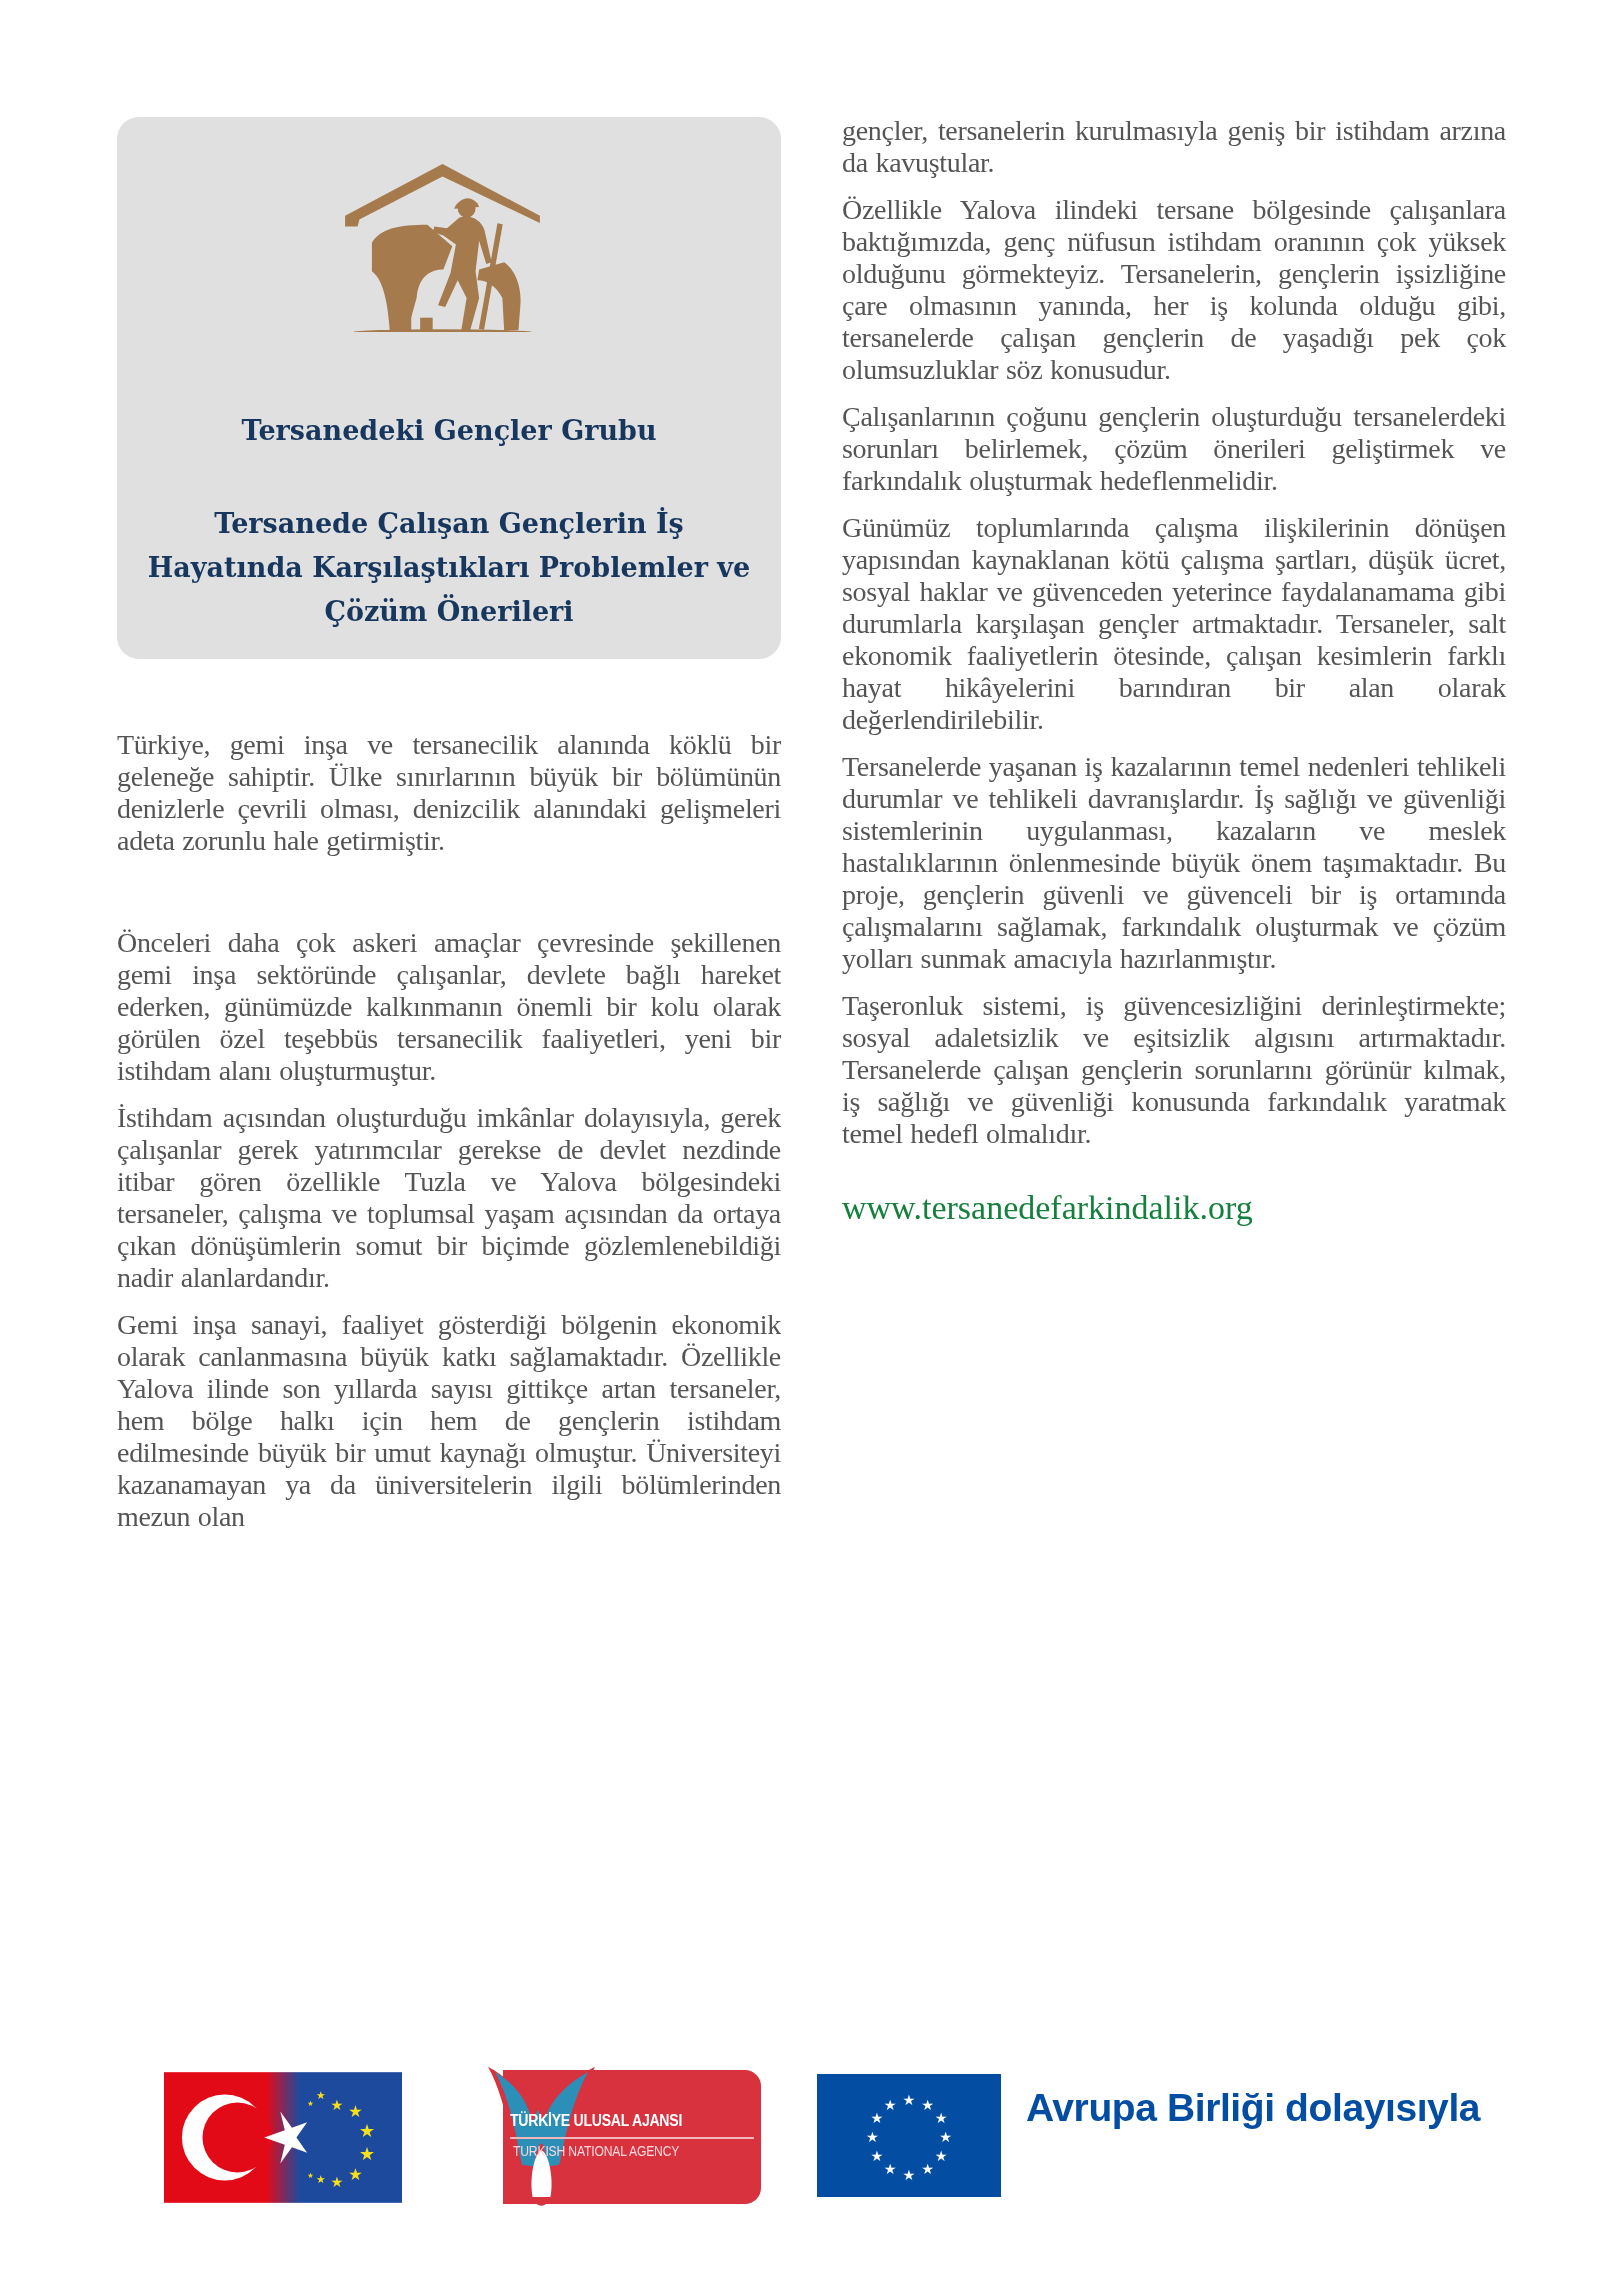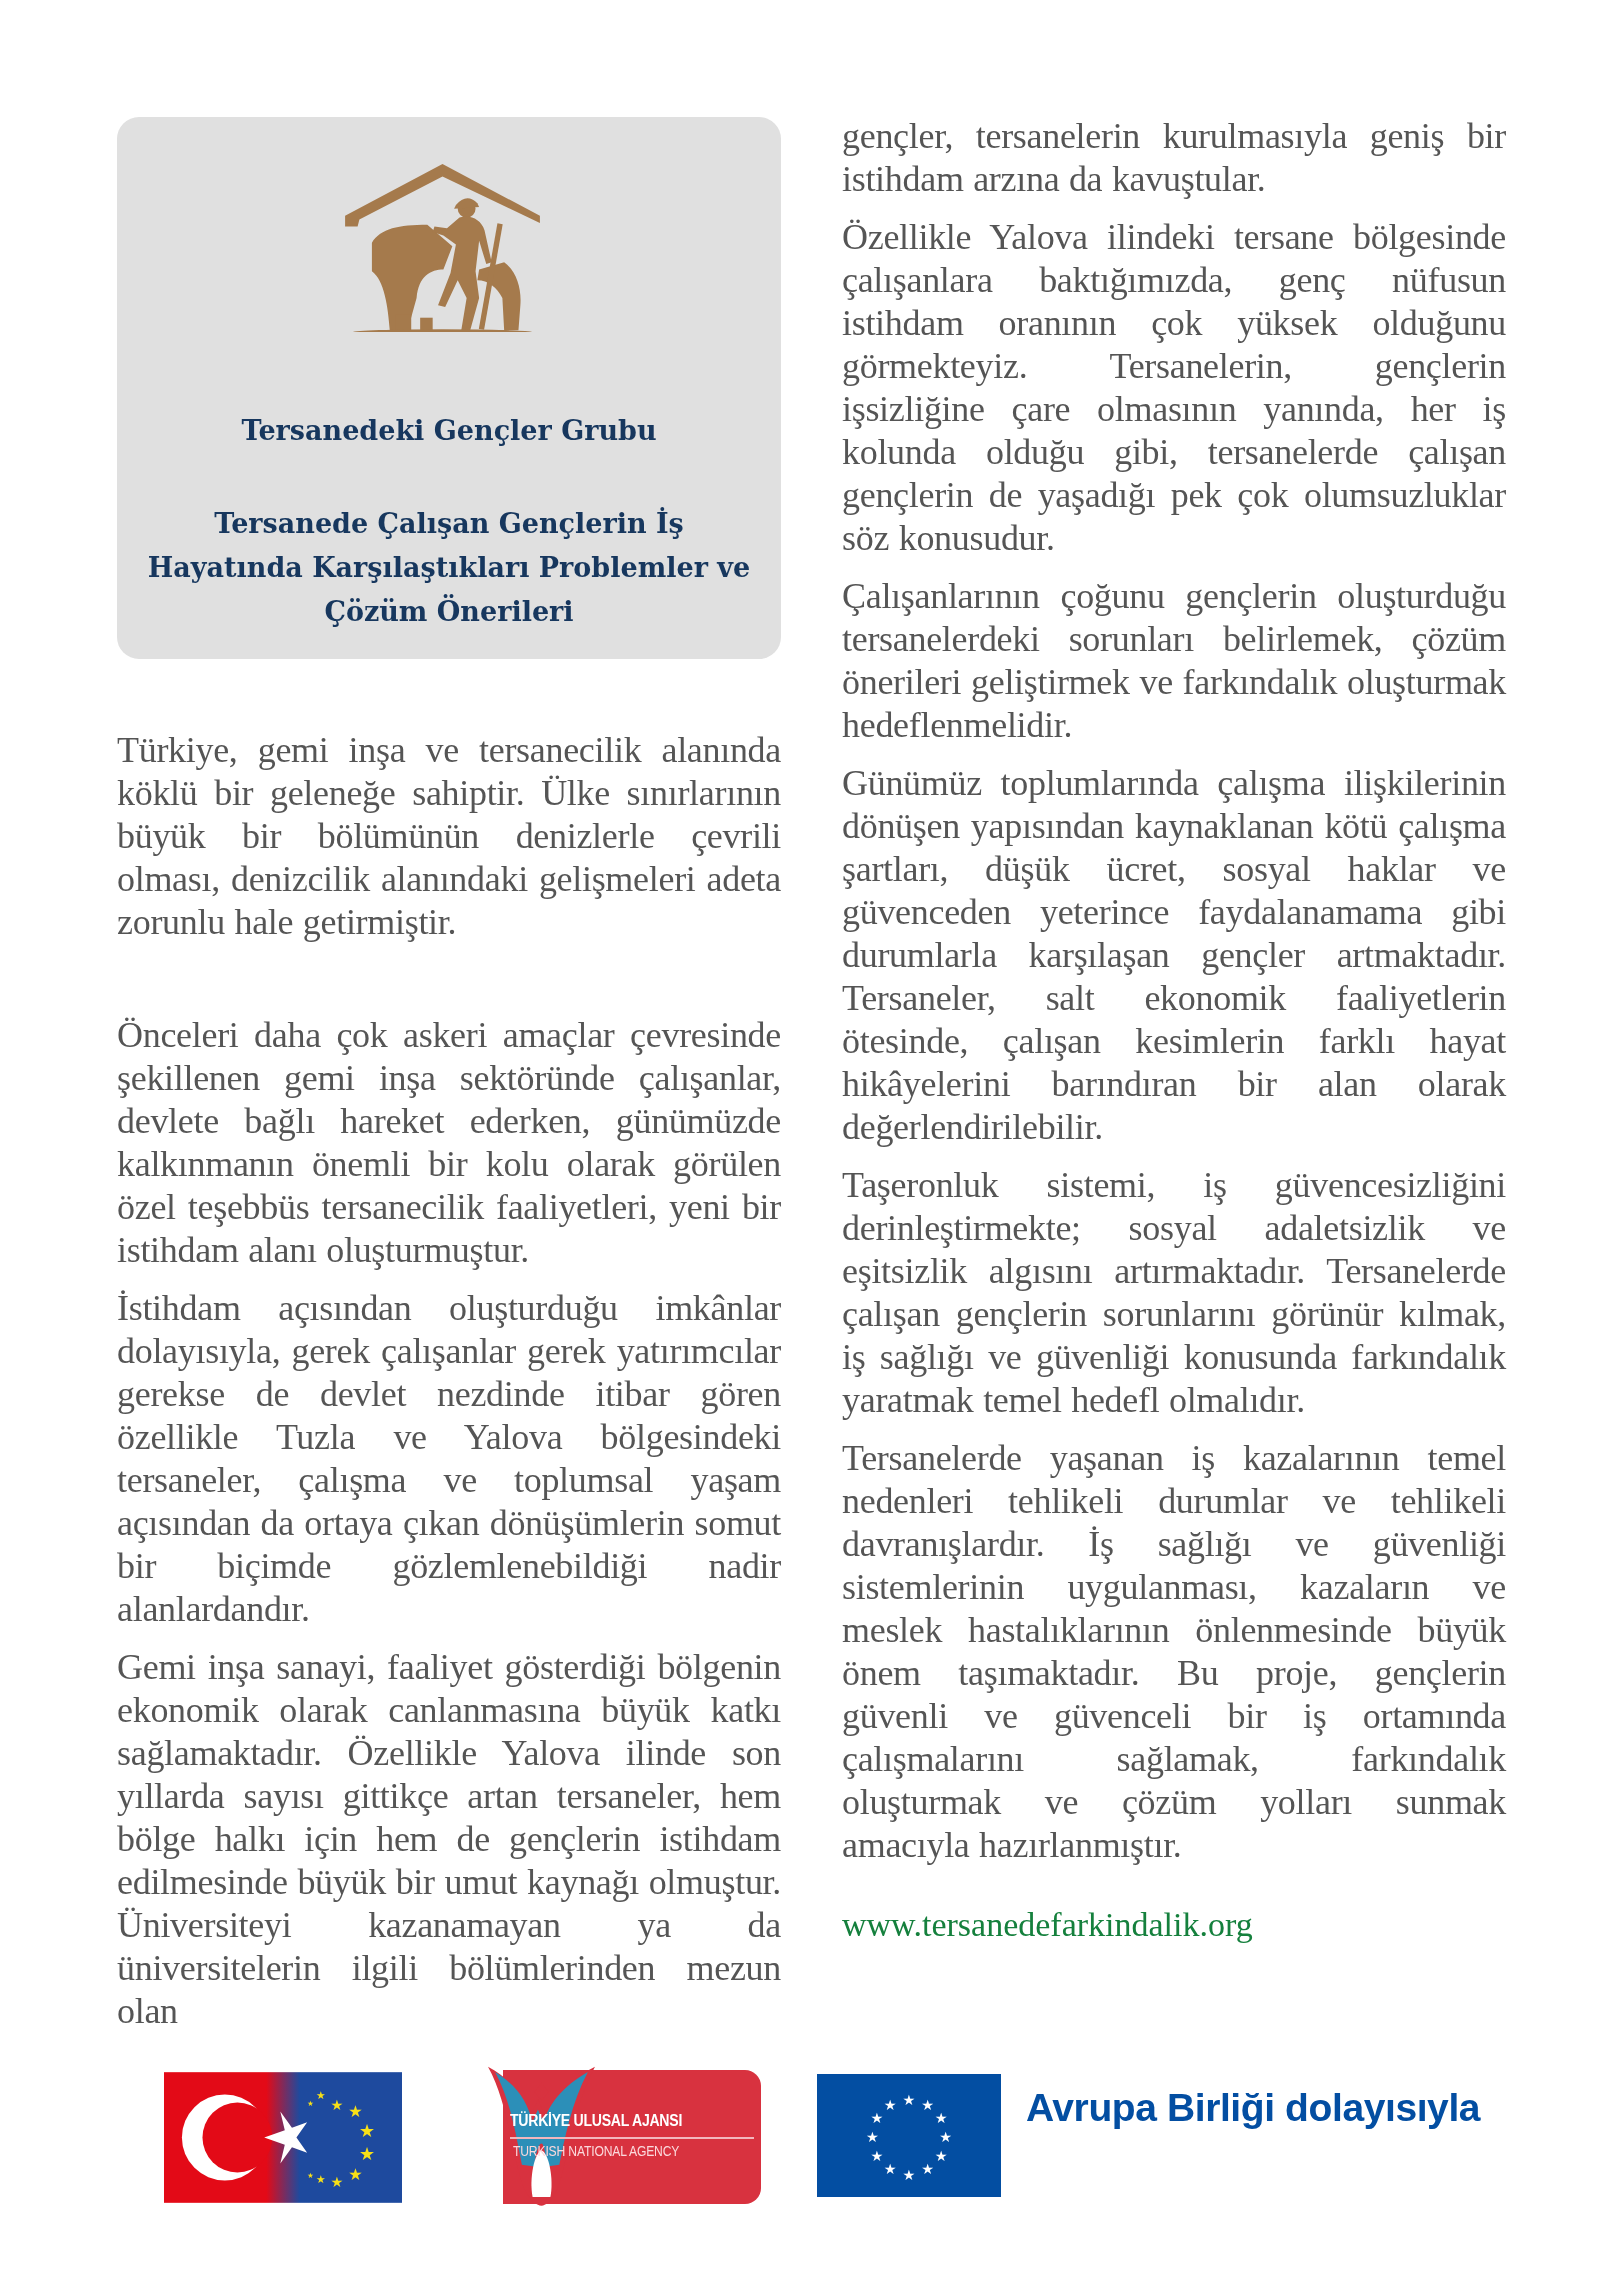--- a/index.html
+++ b/index.html
@@ -10,21 +10,21 @@
   .col-left { left: 117px; top: 117px; }
   .col-right { left: 842px; top: 115px; }
 
   .title-box { width: 664px; height: 542px; background: #e0e0e0; position: relative; border-radius: 22px; }
   .logo { position: absolute; left: 228px; top: 47px; width: 195px; height: 168px; }
   .grp-title, .main-title { position: absolute; left: 0; right: 0; text-align: center;
     color: #17375e; font-family: "DejaVu Serif", serif; font-weight: bold; }
   .grp-title { top: 298px; font-size: 27px; }
   .main-title { top: 385px; font-size: 27px; line-height: 44px; padding: 0 26px; }
 
-  p.body { margin: 0; font-size: 36px; line-height: 43px; text-align: justify; text-align-last: left;
+  p.body { margin: 0; font-size: 28px; line-height: 32px; text-align: justify; text-align-last: left;
            letter-spacing: -0.3px; word-spacing: 0.9px; }
   .col-left p.body.first { margin-top: 70px; }
   .col-left p.body.gap-big { margin-top: 73px; }
   p.body + p.body { margin-top: 15px; }
   .col-left p.body.gap-big { margin-top: 70px; }
 
   .url { margin-top: 39px; font-size: 34px; color: #15803d; }
 
   .footer { position: absolute; top: 2063px; left: 0; width: 1622px; height: 134px; }
   .flag-tr-eu { position: absolute; left: 164px; top: 9px; width: 238px; height: 131px; }
@@ -73,22 +73,22 @@
   <p class="body gap-big">Önceleri daha çok askeri amaçlar çevresinde şekillenen gemi inşa sektöründe çalışanlar, devlete bağlı hareket ederken, günümüzde kalkınmanın önemli bir kolu olarak görülen özel teşebbüs tersanecilik faaliyetleri, yeni bir istihdam alanı oluşturmuştur.</p>
   <p class="body">İstihdam açısından oluşturduğu imkânlar dolayısıyla, gerek çalışanlar gerek yatırımcılar gerekse de devlet nezdinde itibar gören özellikle Tuzla ve Yalova bölgesindeki tersaneler, çalışma ve toplumsal yaşam açısından da ortaya çıkan dönüşümlerin somut bir biçimde gözlemlenebildiği nadir alanlardandır.</p>
   <p class="body">Gemi inşa sanayi, faaliyet gösterdiği bölgenin ekonomik olarak canlanmasına büyük katkı sağlamaktadır. Özellikle Yalova ilinde son yıllarda sayısı gittikçe artan tersaneler, hem bölge halkı için hem de gençlerin istihdam edilmesinde büyük bir umut kaynağı olmuştur. Üniversiteyi kazanamayan ya da üniversitelerin ilgili bölümlerinden mezun olan</p>
 </div>
 
 <div class="col col-right">
   <p class="body">gençler, tersanelerin kurulmasıyla geniş bir istihdam arzına da kavuştular.</p>
   <p class="body">Özellikle Yalova ilindeki tersane bölgesinde çalışanlara baktığımızda, genç nüfusun istihdam oranının çok yüksek olduğunu görmekteyiz. Tersanelerin, gençlerin işsizliğine çare olmasının yanında, her iş kolunda olduğu gibi, tersanelerde çalışan gençlerin de yaşadığı pek çok olumsuzluklar söz konusudur.</p>
   <p class="body">Çalışanlarının çoğunu gençlerin oluşturduğu tersanelerdeki sorunları belirlemek, çözüm önerileri geliştirmek ve farkındalık oluşturmak hedeflenmelidir.</p>
   <p class="body">Günümüz toplumlarında çalışma ilişkilerinin dönüşen yapısından kaynaklanan kötü çalışma şartları, düşük ücret, sosyal haklar ve güvenceden yeterince faydalanamama gibi durumlarla karşılaşan gençler artmaktadır. Tersaneler, salt ekonomik faaliyetlerin ötesinde, çalışan kesimlerin farklı hayat hikâyelerini barındıran bir alan olarak değerlendirilebilir.</p>
+  <p class="body">Tersanelerde yaşanan iş kazalarının temel nedenleri tehlikeli durumlar ve tehlikeli davranışlardır. İş sağlığı ve güvenliği sistemlerinin uygulanması, kazaların ve meslek hastalıklarının önlenmesinde büyük önem taşımaktadır. Bu proje, gençlerin güvenli ve güvenceli bir iş ortamında çalışmalarını sağlamak, farkındalık oluşturmak ve çözüm yolları sunmak amacıyla hazırlanmıştır.</p>
   <p class="body">Taşeronluk sistemi, iş güvencesizliğini derinleştirmekte; sosyal adaletsizlik ve eşitsizlik algısını artırmaktadır. Tersanelerde çalışan gençlerin sorunlarını görünür kılmak, iş sağlığı ve güvenliği konusunda farkındalık yaratmak temel hedefl olmalıdır.</p>
-  <p class="body">Tersanelerde yaşanan iş kazalarının temel nedenleri tehlikeli durumlar ve tehlikeli davranışlardır. İş sağlığı ve güvenliği sistemlerinin uygulanması, kazaların ve meslek hastalıklarının önlenmesinde büyük önem taşımaktadır. Bu proje, gençlerin güvenli ve güvenceli bir iş ortamında çalışmalarını sağlamak, farkındalık oluşturmak ve çözüm yolları sunmak amacıyla hazırlanmıştır.</p>
   <div class="url">www.tersanedefarkindalik.org</div>
 </div>
 
 <div class="footer">
   <svg class="flag-tr-eu" viewBox="0 0 266 146">
     <defs>
       <linearGradient id="mix" x1="0" x2="1" y1="0" y2="0">
         <stop offset="0" stop-color="#e30a17"></stop>
         <stop offset="0.43" stop-color="#e30a17"></stop>
         <stop offset="0.57" stop-color="#1e4a9e"></stop>

